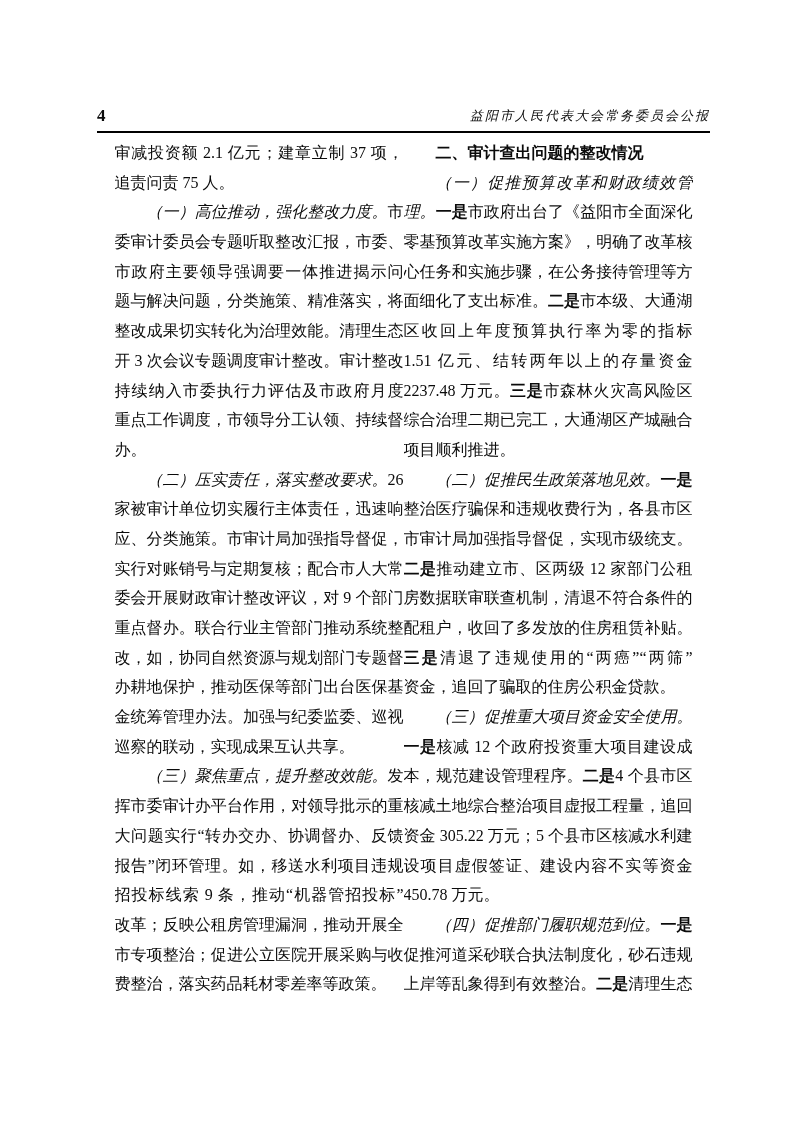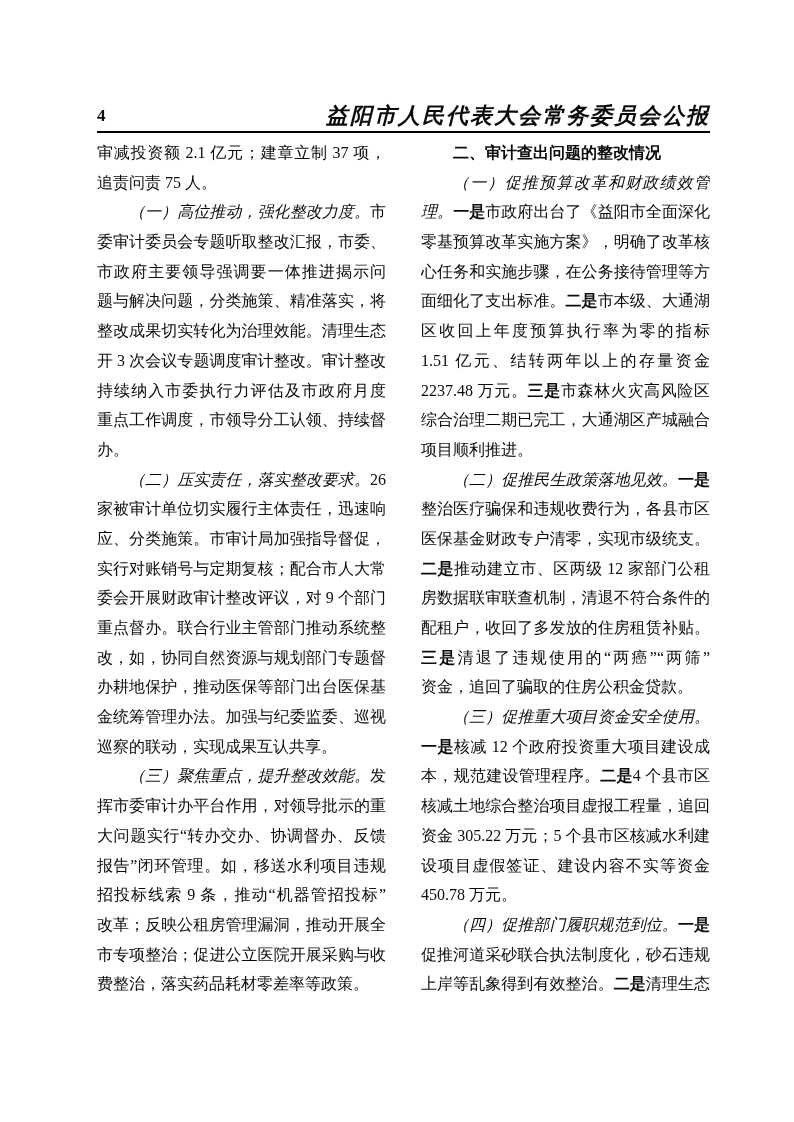--- a/index.html
+++ b/index.html
@@ -20,41 +20,41 @@
     display: flex;
     justify-content: space-between;
     align-items: flex-end;
   }
   .pagenum {
     font-weight: bold;
     font-size: 17px;
     line-height: 24px;
   }
   .htitle {
-    font-weight: bold;
+    font-weight: normal;
     font-style: italic;
-    font-size: 22px;
+    font-size: 13px;
     line-height: 24px;
     letter-spacing: 2px;
   }
   .rule {
     position: absolute;
     left: 97px;
     top: 131px;
     width: 613px;
     height: 2px;
     background: #000;
   }
   .bodywrap {
     position: absolute;
     left: 97px;
     top: 138px;
     width: 613px;
     display: flex;
-    justify-content: space-between;
+    justify-content: center;
   }
   .col { width: 289px; }
   .line {
     font-size: 16px;
     line-height: 29.7px;
     height: 29.7px;
     overflow: hidden;
   }
   .fill { text-align: justify; text-align-last: justify; }
   .end  { text-align: left;    text-align-last: left; }
@@ -111,21 +111,21 @@
         <div class="line fill"><span class="s-n">零基预算改革实施方案》，明确了改革核</span></div>
         <div class="line fill"><span class="s-n">心任务和实施步骤，在公务接待管理等方</span></div>
         <div class="line fill"><span class="s-n">面细化了支出标准。</span><span class="s-h">二是</span><span class="s-n">市本级、大通湖</span></div>
         <div class="line fill"><span class="s-n">区收回上年度预算执行率为零的指标</span></div>
         <div class="line fill"><span class="s-n">1.51 亿元、结转两年以上的存量资金</span></div>
         <div class="line fill"><span class="s-n">2237.48 万元。</span><span class="s-h">三是</span><span class="s-n">市森林火灾高风险区</span></div>
         <div class="line fill"><span class="s-n">综合治理二期已完工，大通湖区产城融合</span></div>
         <div class="line end"><span class="s-n">项目顺利推进。</span></div>
         <div class="line fill indent"><span class="s-k">（二）促推民生政策落地见效。</span><span class="s-h">一是</span></div>
         <div class="line fill"><span class="s-n">整治医疗骗保和违规收费行为，各县市区</span></div>
-        <div class="line fill"><span class="s-n">医保基金财政专户清零，实现市级统支。</span></div>
+        <div class="line fill"><span class="s-n">市审计局加强指导督促，实现市级统支。</span></div>
         <div class="line fill"><span class="s-h">二是</span><span class="s-n">推动建立市、区两级 12 家部门公租</span></div>
         <div class="line fill"><span class="s-n">房数据联审联查机制，清退不符合条件的</span></div>
         <div class="line fill"><span class="s-n">配租户，收回了多发放的住房租赁补贴。</span></div>
         <div class="line fill"><span class="s-h">三是</span><span class="s-n">清退了违规使用的“两癌”“两筛”</span></div>
         <div class="line end"><span class="s-n">资金，追回了骗取的住房公积金贷款。</span></div>
         <div class="line fill indent"><span class="s-k">（三）促推重大项目资金安全使用。</span></div>
         <div class="line fill"><span class="s-h">一是</span><span class="s-n">核减 12 个政府投资重大项目建设成</span></div>
         <div class="line fill"><span class="s-n">本，规范建设管理程序。</span><span class="s-h">二是</span><span class="s-n">4 个县市区</span></div>
         <div class="line fill"><span class="s-n">核减土地综合整治项目虚报工程量，追回</span></div>
         <div class="line fill"><span class="s-n">资金 305.22 万元；5 个县市区核减水利建</span></div>

